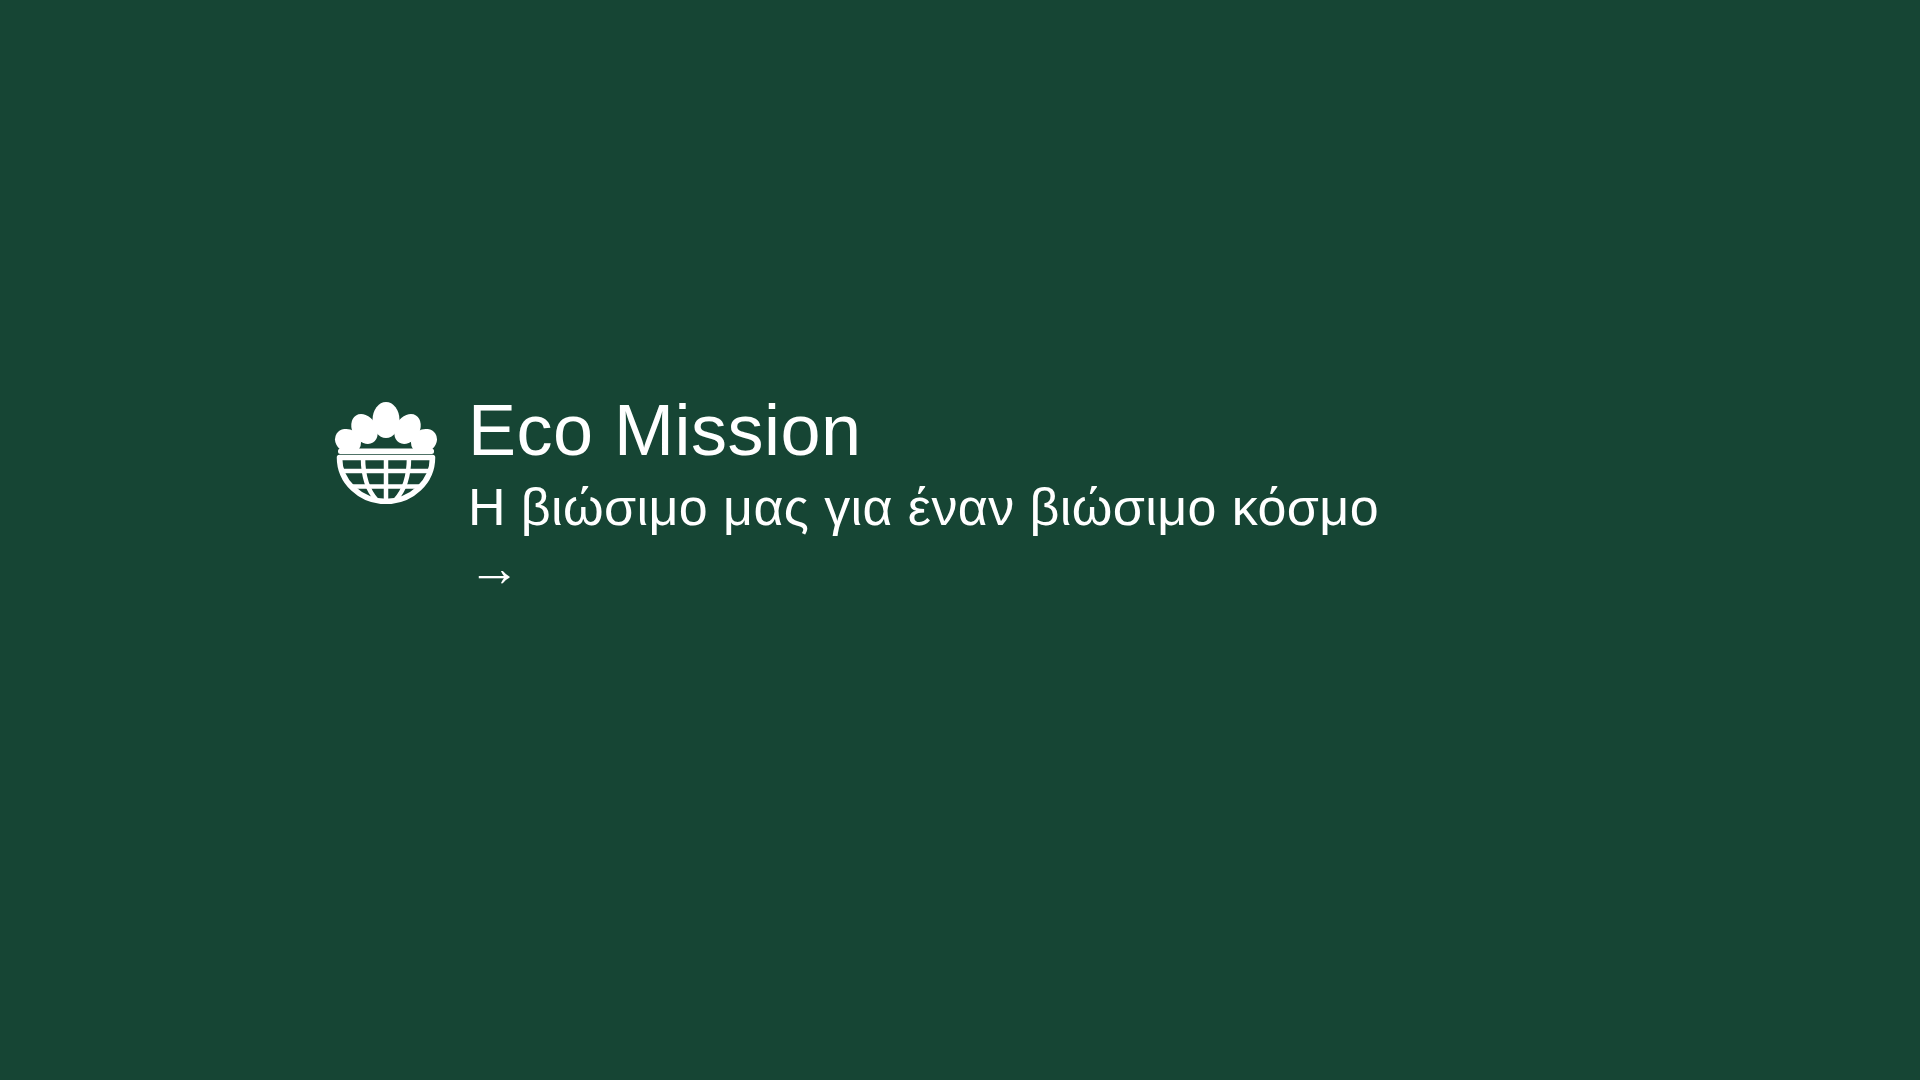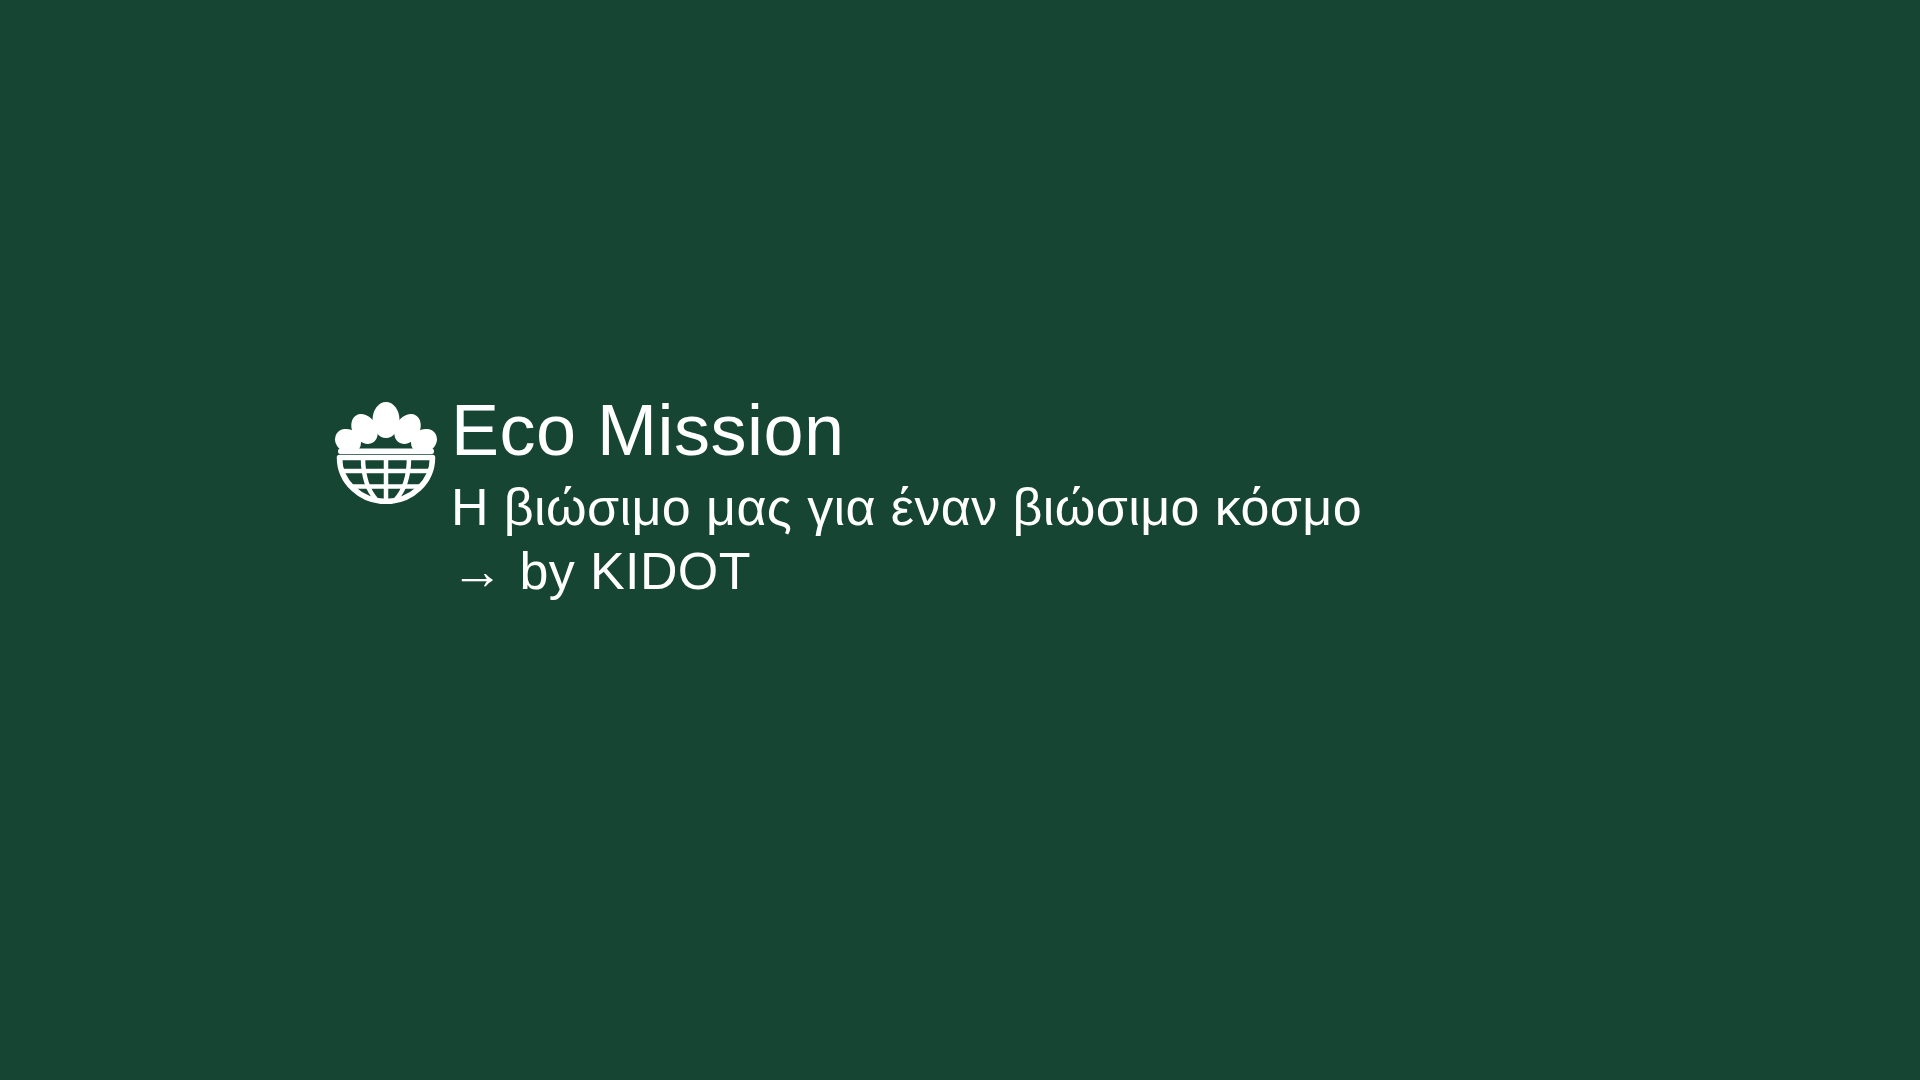--- a/index.html
+++ b/index.html
@@ -25,21 +25,21 @@
     background: #164534;
   }
 
   
   .brand-block {
     position: absolute;
     left: 332px;
     top: 392px;
     display: flex;
     align-items: flex-start;
-    gap: 11px;
+    gap: 28px;
   }
 
   
   .logo-mark {
     width: 108px;
     height: 108px;
     flex: 0 0 108px;
     margin-top: 4px;
     display: block;
   }
@@ -130,19 +130,18 @@
     </div>
 
     <div class="text-col">
 
       <div class="title" style="color: rgb(255, 255, 255);">Eco Mission</div>
 
       <div class="subtitle" style="color: rgb(255, 255, 255);">Η βιώσιμο μας για έναν βιώσιμο κόσμο</div>
 
       <div class="byline" style="color: rgb(255, 255, 255);">
         <span class="arrow-glyph" style="color: rgb(255, 255, 255);">→</span>
-        <span class="byline-text">by KIDOT</span>
       </div>
 
     </div>
   </div>
 
 </div>
 
 </body></html>

